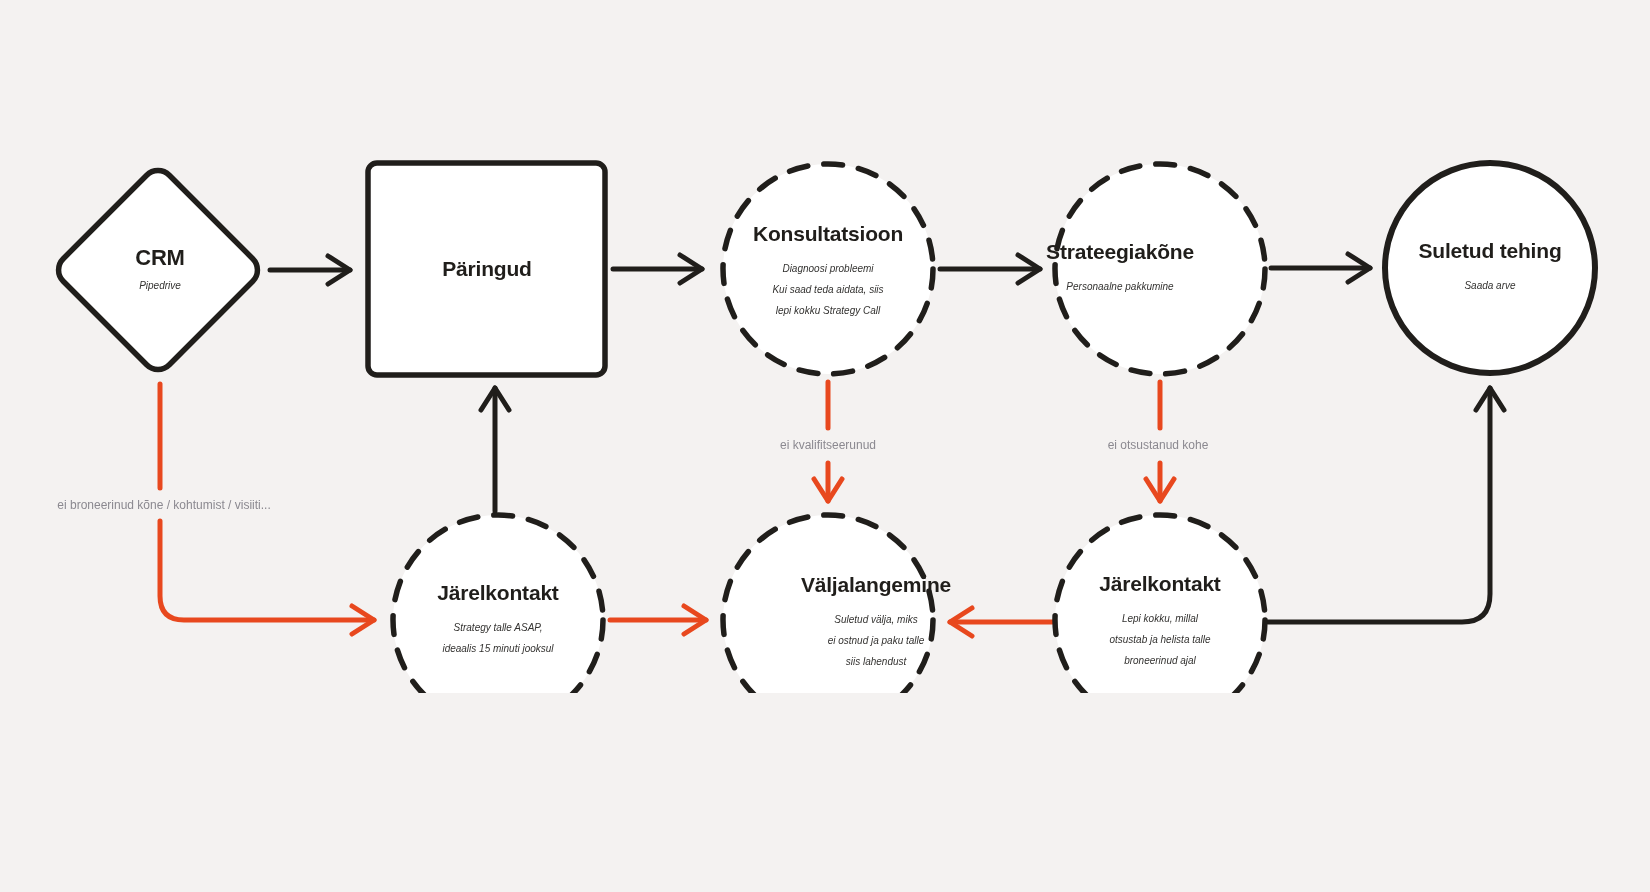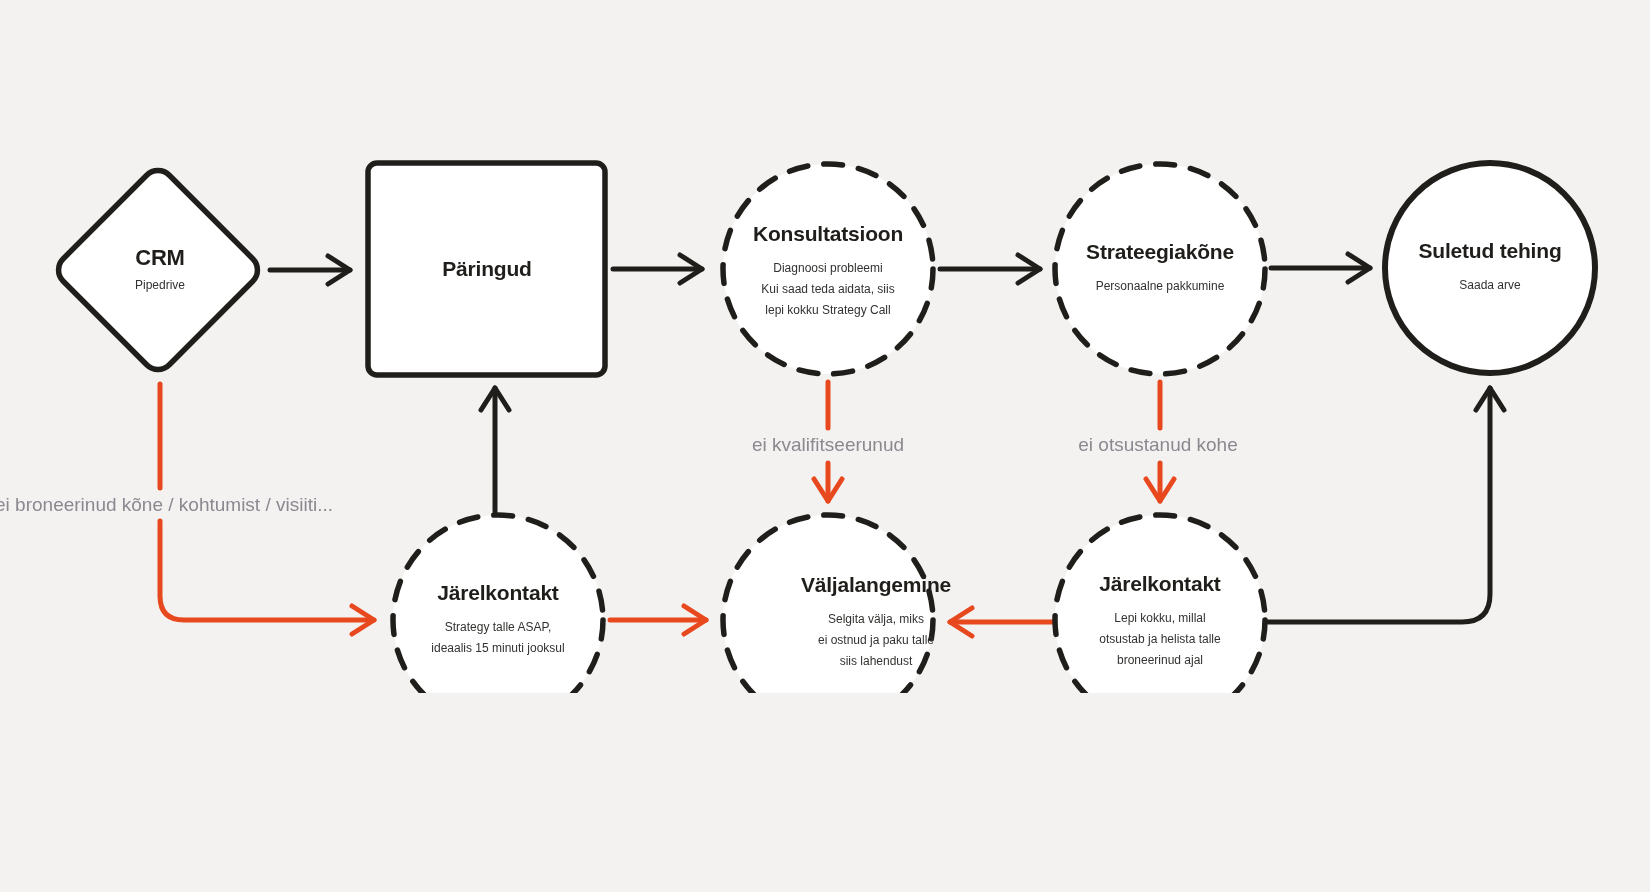--- a/index.html
+++ b/index.html
@@ -59,31 +59,32 @@
   .node-text .title {
     font-size: 21px;
     font-weight: 700;
     color: var(--ink);
     letter-spacing: -0.2px;
     white-space: nowrap;
   }
   .node-text.big-title .title { font-size: 22px; }
   .node-text .body {
     margin-top: 12px;
-    font-size: 12px;
+    font-size: 10px;
     line-height: 21px;
     color: var(--body-text);
+    font-style: italic;
   }
   .node-text .body span { display: block; white-space: nowrap; }
   .node-text.gap-lg .body { }
 
   .edge-label {
     position: absolute;
     transform: translate(-50%, -50%);
-    font-size: 19px;
+    font-size: 12px;
     color: var(--muted);
     white-space: nowrap;
     pointer-events: none;
   }
 </style>
 </head>
 <body>
 
 <div class="canvas">
 
@@ -136,21 +137,21 @@
 
   <div class="node-text" style="left:828px; top:271px">
     <div class="title">Konsultatsioon</div>
     <div class="body">
       <span>Diagnoosi probleemi</span>
       <span>Kui saad teda aidata, siis</span>
       <span>lepi kokku Strategy Call</span>
     </div>
   </div>
 
-  <div class="node-text gap-lg" style="left:1160px; top:268px">
+  <div class="node-text gap-lg" style="left:1120px; top:268px">
     <div class="title">Strateegiakõne</div>
     <div class="body">
       <span>Personaalne pakkumine</span>
     </div>
   </div>
 
   <div class="node-text gap-lg" style="left:1490px; top:267px">
     <div class="title">Suletud tehing</div>
     <div class="body">
       <span>Saada arve</span>
@@ -161,21 +162,21 @@
     <div class="title">Järelkontakt</div>
     <div class="body">
       <span>Strategy talle ASAP,</span>
       <span>ideaalis 15 minuti jooksul</span>
     </div>
   </div>
 
   <div class="node-text" style="left:876px; top:622px">
     <div class="title">Väljalangemine</div>
     <div class="body">
-      <span>Selgita välja, miks</span>
+      <span>Suletud välja, miks</span>
       <span>ei ostnud ja paku talle</span>
       <span>siis lahendust</span>
     </div>
   </div>
 
   <div class="node-text" style="left:1160px; top:621px">
     <div class="title">Järelkontakt</div>
     <div class="body">
       <span>Lepi kokku, millal</span>
       <span>otsustab ja helista talle</span>

